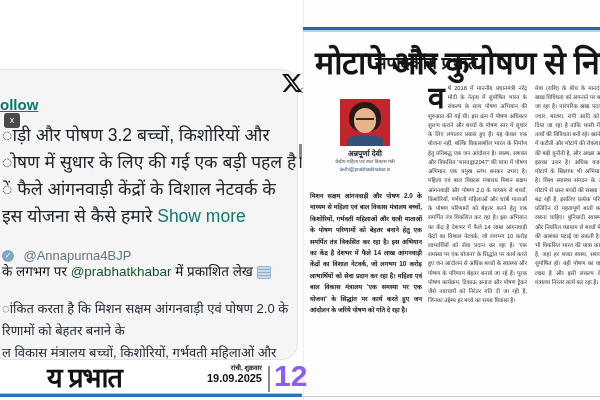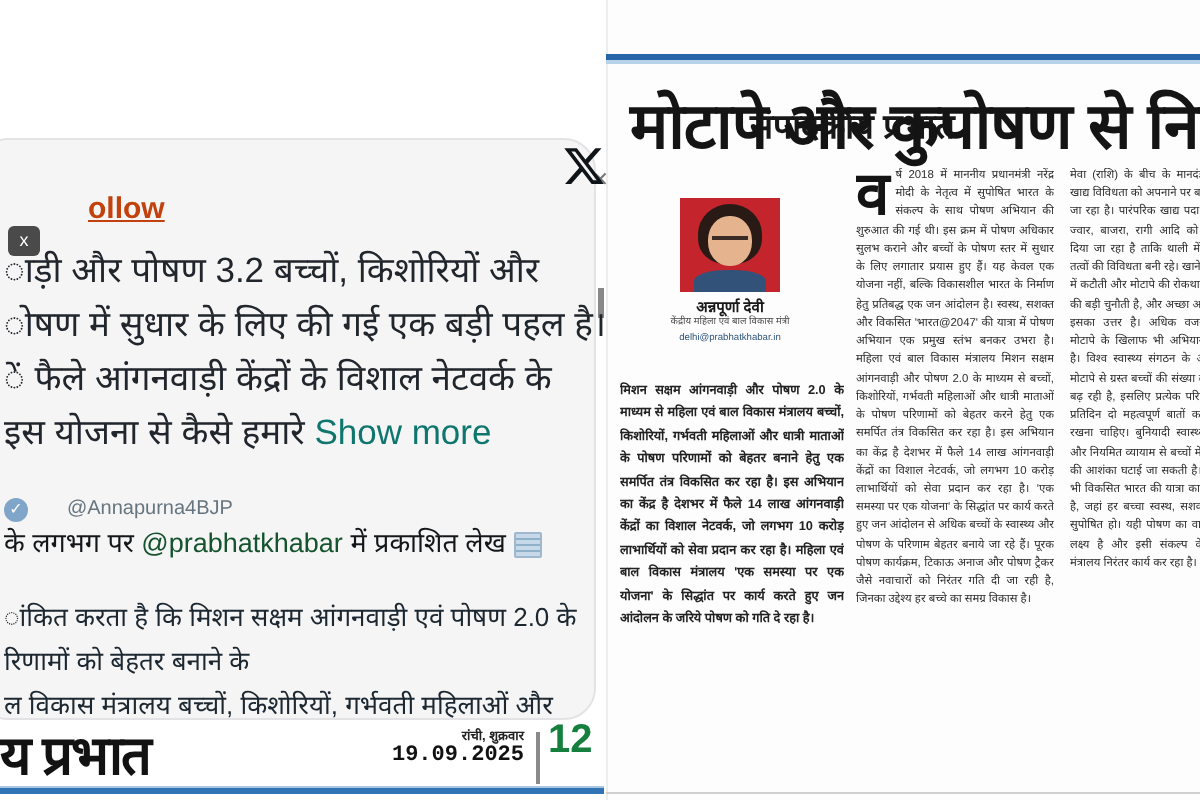--- a/index.html
+++ b/index.html
@@ -3,47 +3,47 @@
 <meta charset="utf-8">
 <style>
   html,body{margin:0;padding:0;}
   body{width:600px;height:400px;position:relative;overflow:hidden;background:#ffffff;
        font-family:"Liberation Sans","DejaVu Sans",sans-serif;}
   .abs{position:absolute;}
 
   
   .tweet-card{left:-12px;top:69px;width:310px;height:291px;background:#f5f5f6;
               border:1px solid #e3e3e5;border-radius:16px;box-sizing:border-box;}
-  .follow-link{left:0px;top:96px;font-size:15px;font-weight:600;color:#c2410c;
-               text-decoration:underline;cursor:pointer;margin-left:44px;}
+  .follow-link{left:0px;top:96px;font-size:15px;font-weight:600;color:#0f766e;
+               text-decoration:underline;cursor:pointer;}
   .x-logo{left:281px;top:72px;width:22px;height:22px;color:#0f1419;}
   .close-badge{left:4px;top:113px;width:16px;height:15px;background:#4a4a4a;color:#fff;
                border-radius:3px;font-size:9px;line-height:15px;text-align:center;cursor:pointer;}
   .tweet-body{left:2px;top:122px;width:310px;}
   .tweet-line{height:27px;line-height:27px;font-size:17.5px;color:#20262c;white-space:nowrap;}
   .show-more{color:#0f766e;cursor:pointer;}
   .q-handle-row{left:2px;top:246px;height:14px;}
   .verified-badge{display:inline-block;width:12px;height:12px;border-radius:50%;background:#7fa6c8;
                   color:#fff;font-size:8px;line-height:12px;text-align:center;vertical-align:middle;}
-  .q-handle{display:inline-block;margin-left:15px;font-size:10px;color:#66757f;vertical-align:middle;text-align:right;}
+  .q-handle{display:inline-block;margin-left:5px;font-size:13px;color:#66757f;vertical-align:middle;text-align:right;}
   .q-link-line{left:2px;top:262px;font-size:13.5px;color:#14171a;white-space:nowrap;}
   .q-mention{color:#14532d;cursor:pointer;}
   .news-emoji{display:inline-block;width:12px;height:11px;margin-left:4px;vertical-align:middle;
               background:repeating-linear-gradient(#c7d9e8 0 2px,#8fb0c9 2px 3px);
               border:1px solid #9fb8cd;border-radius:1px;}
   .q-para{left:2px;top:298px;}
   .q-para-line{height:22px;line-height:22px;font-size:13px;color:#1c2730;white-space:nowrap;}
 
   
-  .strip-masthead{left:0px;top:358px;font-size:27px;font-weight:900;color:#121212;letter-spacing:-1px;}
+  .strip-masthead{left:0px;top:358px;font-size:27px;font-weight:900;color:#121212;letter-spacing:-1px;padding-left:47px;}
   .strip-place{left:180px;top:363px;width:82px;text-align:right;}
   .strip-day{font-size:6.5px;color:#222;font-weight:700;}
-  .strip-date{font-size:11px;font-weight:800;color:#111;font-family:Liberation Mono, monospace;}
+  .strip-date{font-size:11px;font-weight:800;color:#111;}
   .strip-divider{left:268px;top:366px;width:2px;height:26px;background:#8a8a8a;}
-  .strip-page{left:274px;top:359px;font-size:20px;font-weight:800;color:#15803d;text-align:right;}
+  .strip-page{left:274px;top:359px;font-size:30px;font-weight:800;color:#8b5cf6;text-align:right;}
   .strip-rule{left:0px;top:393px;width:302px;height:3px;background:#3174b5;border-top:1px solid #a9c6e2;}
 
   
   .paper{left:303px;top:0px;width:297px;height:400px;background:#fdfdfd;border-left:1px solid #ededed;}
   .section-title{left:375px;top:3px;font-size:17px;font-weight:800;color:#171717;margin-top:48px;}
   .rule-dark{left:303px;top:27px;width:297px;height:3px;background:#2766a8;}
   .rule-light{left:303px;top:30px;width:297px;height:2px;background:#b8d2ea;}
   .headline{left:315px;top:40px;font-size:32px;font-weight:900;color:#141414;
             letter-spacing:-0.5px;white-space:nowrap;}
   .seam-x{left:296px;top:85px;font-size:10px;color:#777;}

